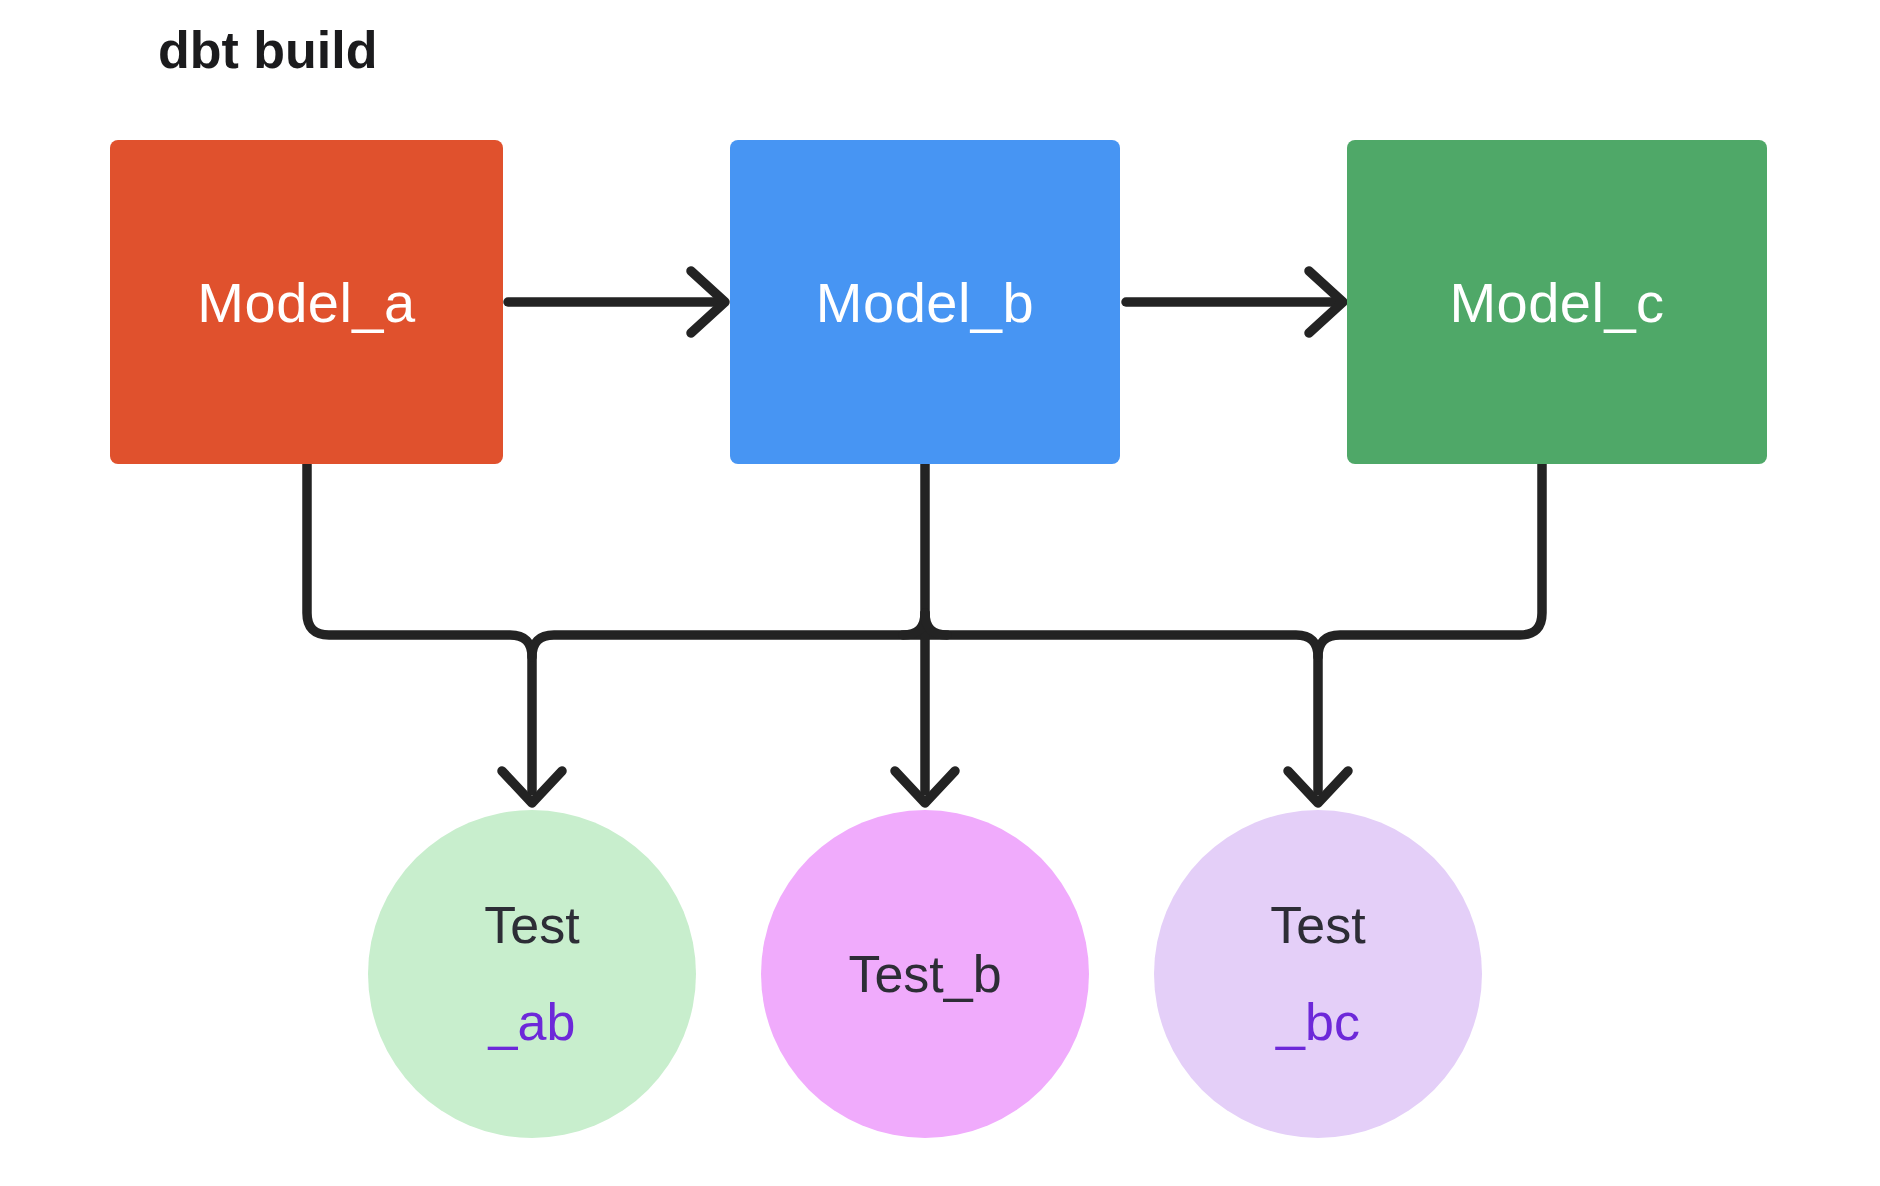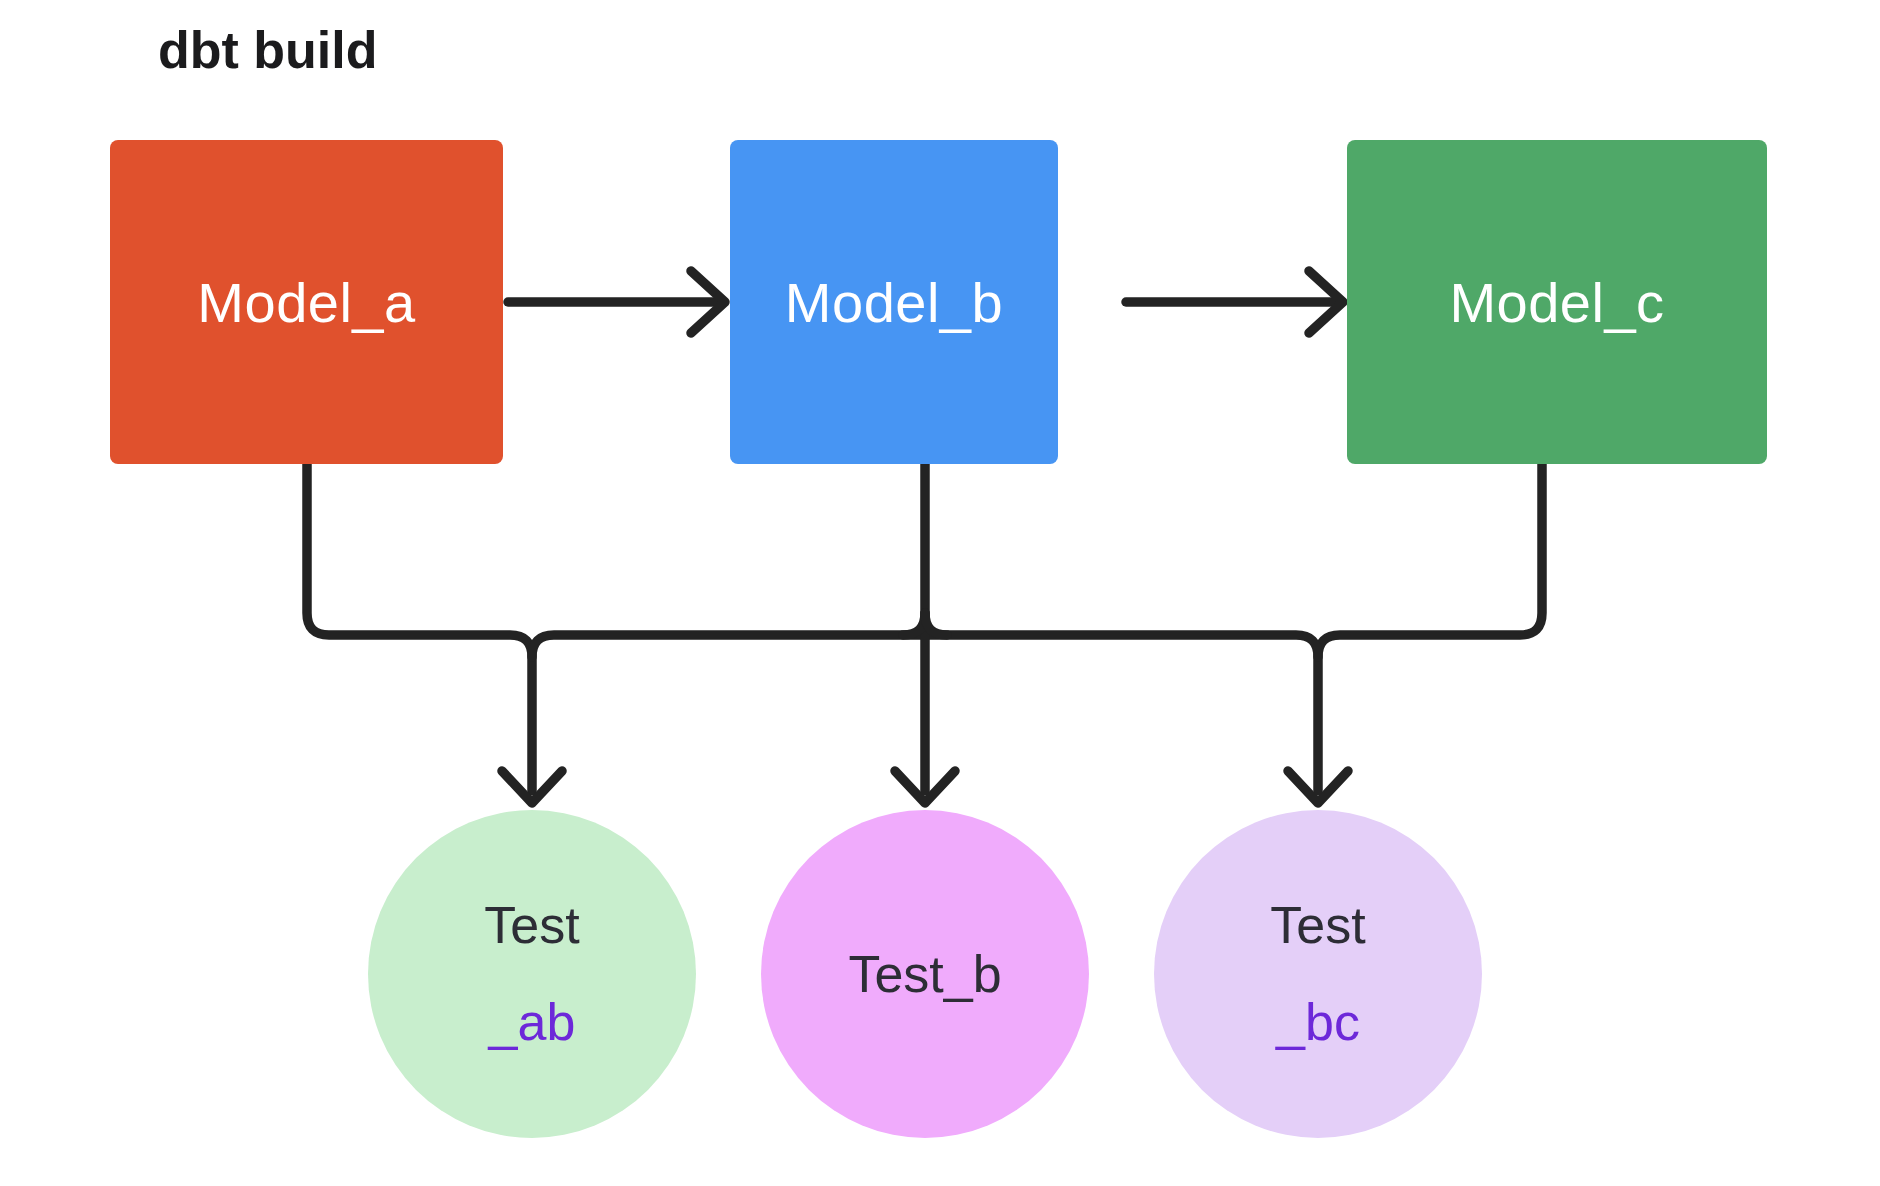--- a/index.html
+++ b/index.html
@@ -88,21 +88,21 @@
       <path d="M502 771 L532 803 L562 771"></path>
       <path d="M895 771 L925 803 L955 771"></path>
       <path d="M1288 771 L1318 803 L1348 771"></path>
     </g>
   </svg>
 
   <div class="model" style="left: 110px; width: 393px; background-color: rgb(224, 81, 45);">
     <span class="model-label" style="color: rgb(255, 255, 255);">Model_a</span>
   </div>
 
-  <div class="model" style="left: 730px; width: 328px; background-color: rgb(71, 149, 243);">
+  <div class="model" style="left: 730px; width: 390px; background-color: rgb(71, 149, 243);">
     <span class="model-label" style="color: rgb(255, 255, 255);">Model_b</span>
   </div>
 
   <div class="model" style="left: 1347px; width: 420px; background-color: rgb(79, 168, 104);">
     <span class="model-label" style="color: rgb(255, 255, 255);">Model_c</span>
   </div>
 
   <div class="test" style="left: 368px; background-color: rgb(200, 238, 205);">
     <span class="test-line" style="color: rgb(45, 45, 54);">Test</span>
     <span class="test-line" style="color: #6d28d9;">_ab</span>

